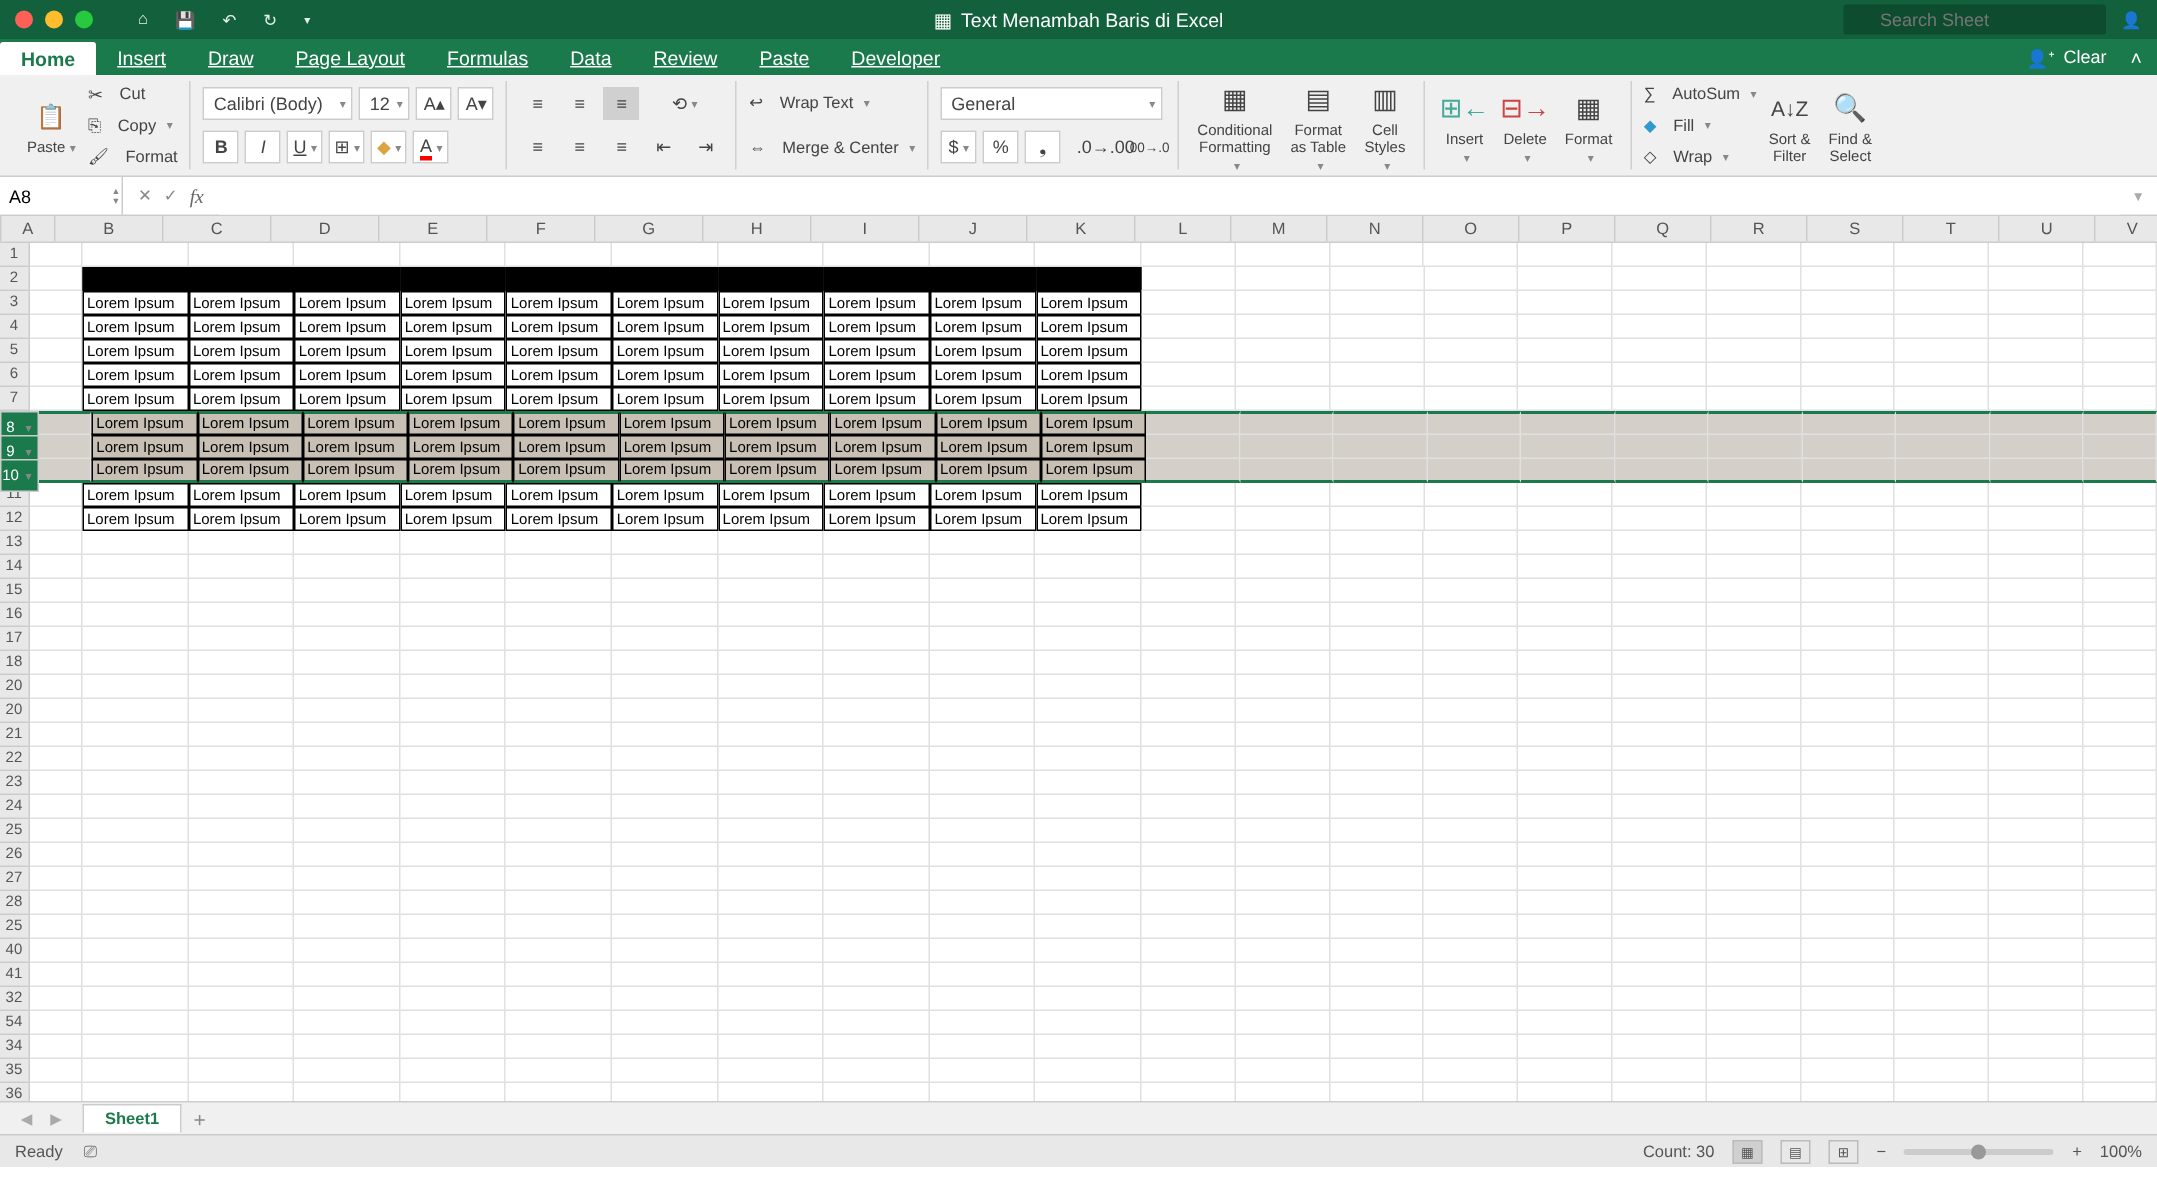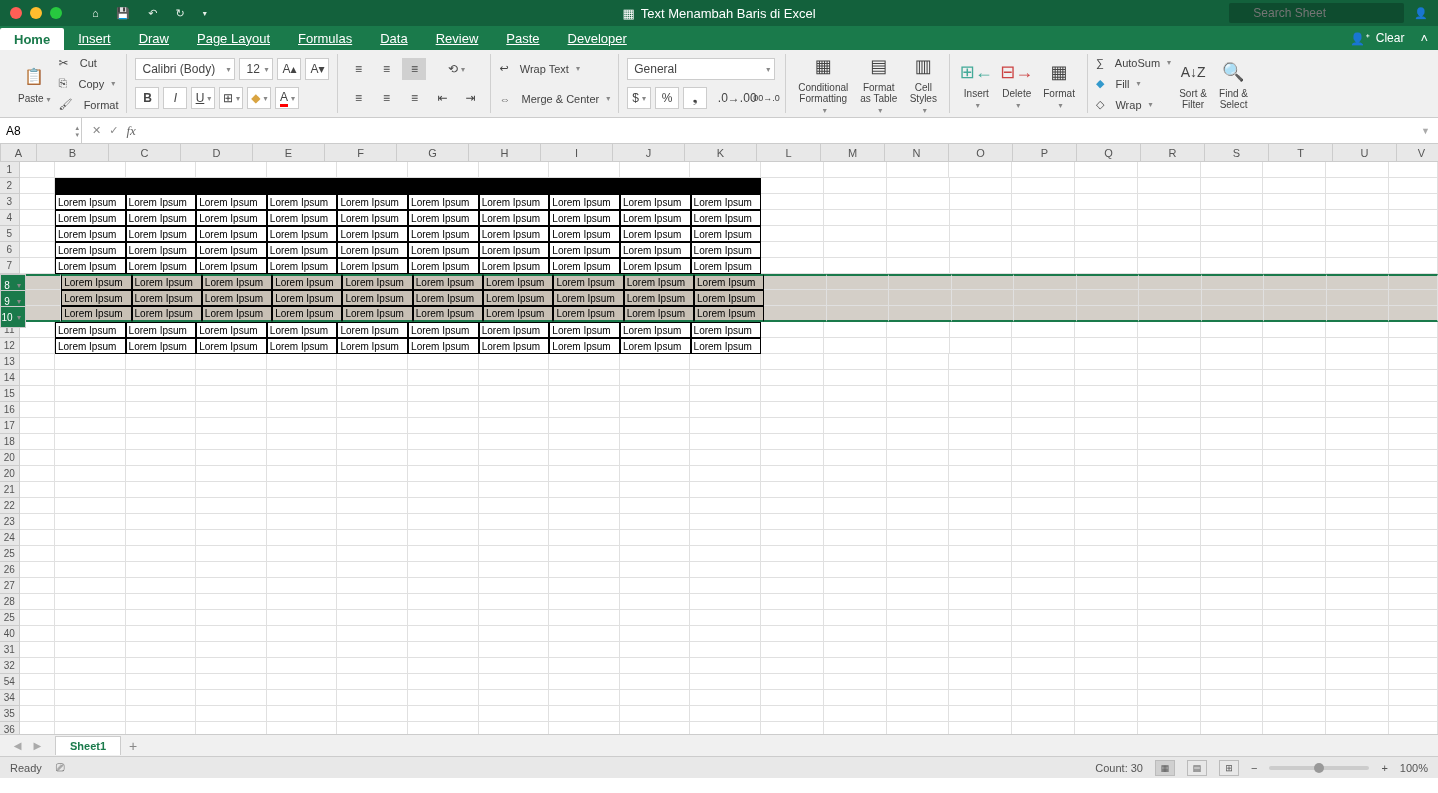--- a/index.html
+++ b/index.html
@@ -1067,21 +1067,21 @@
         <div class="cell" style="width: 64px;"></div>
         <div class="cell" style="width: 64px;"></div>
         <div class="cell" style="width: 64px;"></div>
         <div class="cell" style="width: 64px;"></div>
         <div class="cell" style="width: 64px;"></div>
         <div class="cell" style="width: 64px;"></div>
         <div class="cell" style="width: 64px;"></div>
         <div class="cell" style="width: 50px;"></div>
       </div>
       <div class="row">
-        <div class="rowhead">31</div>
+        <div class="rowhead">41</div>
         <div class="cell" style="width: 36px;"></div>
         <div class="cell" style="width: 72px;"></div>
         <div class="cell" style="width: 72px;"></div>
         <div class="cell" style="width: 72px;"></div>
         <div class="cell" style="width: 72px;"></div>
         <div class="cell" style="width: 72px;"></div>
         <div class="cell" style="width: 72px;"></div>
         <div class="cell" style="width: 72px;"></div>
         <div class="cell" style="width: 72px;"></div>
         <div class="cell" style="width: 72px;"></div>

